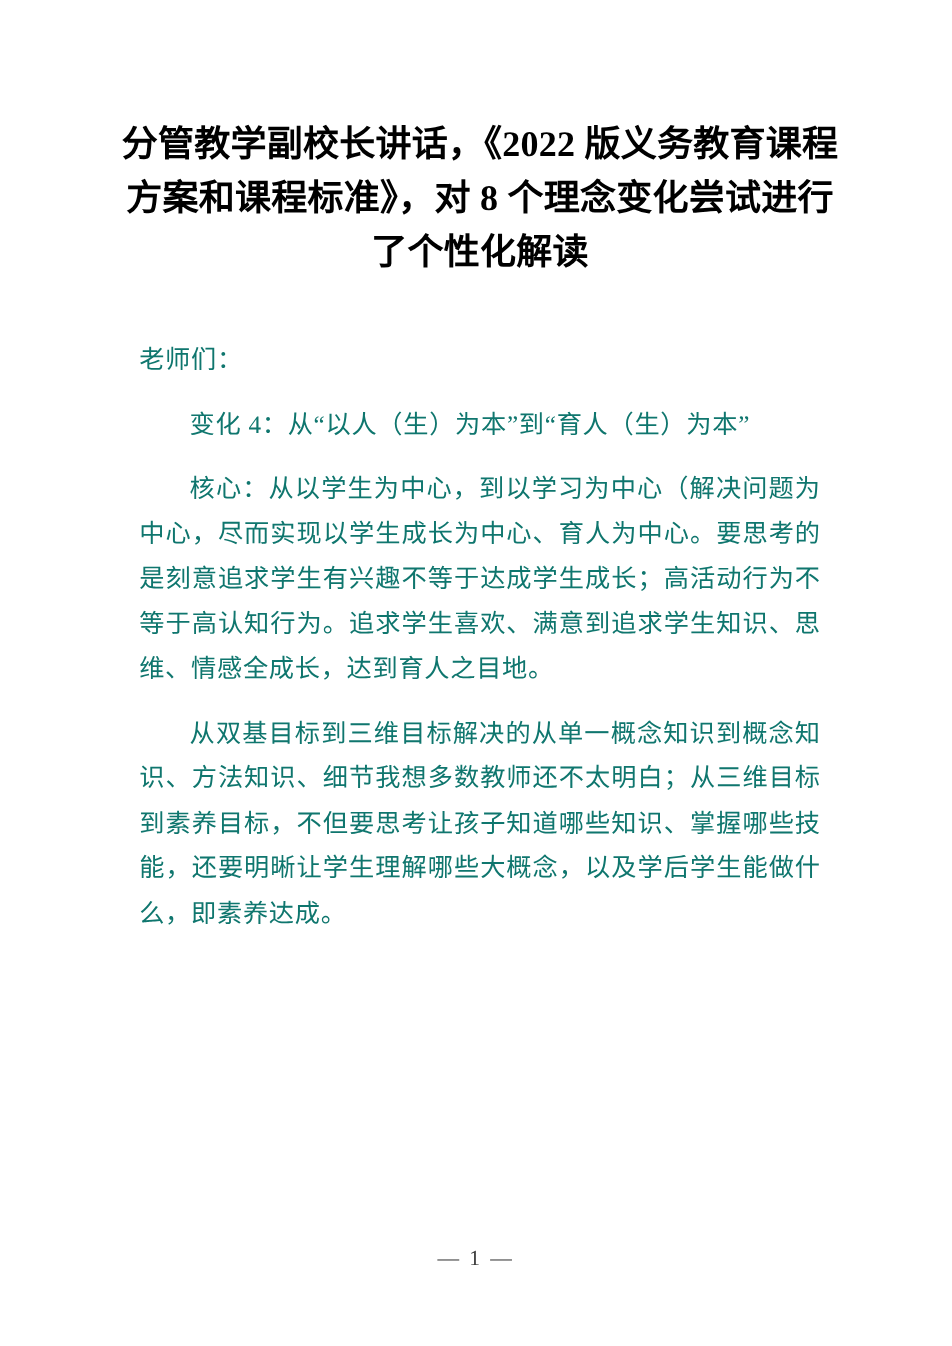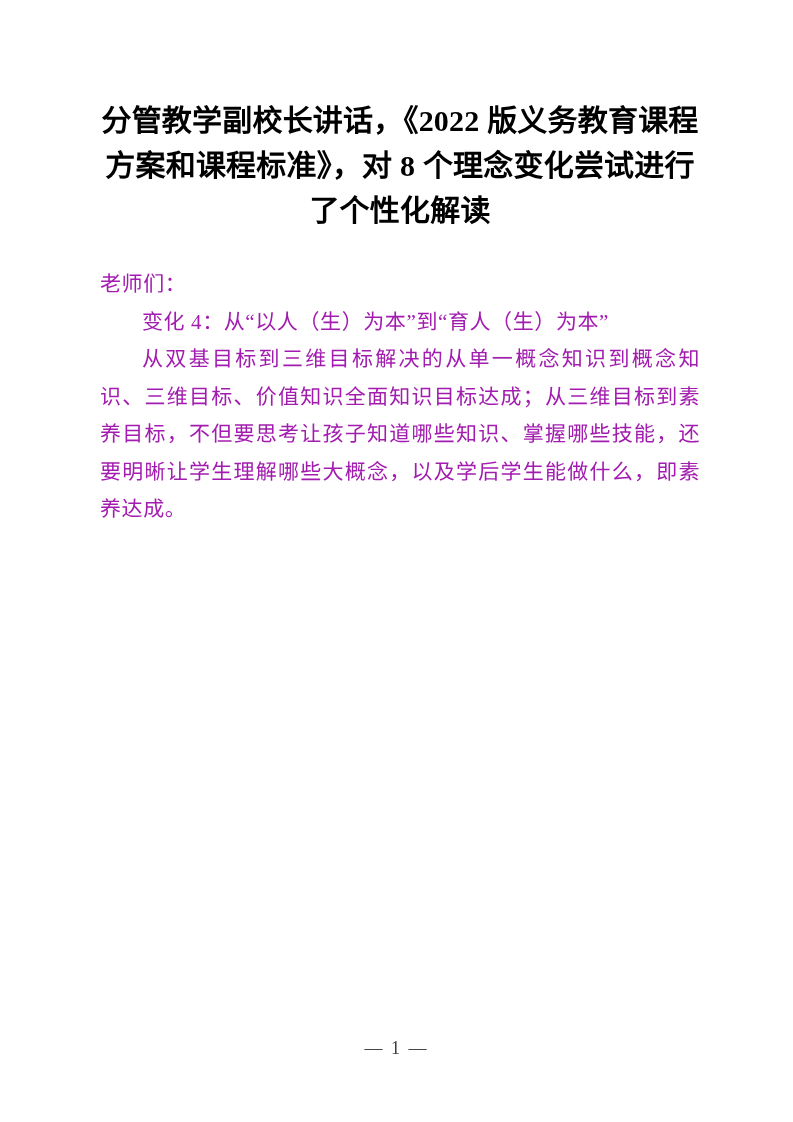--- a/index.html
+++ b/index.html
@@ -48,22 +48,22 @@
     top: 266px;
     width: 600px;
   }
 
   .para {
     font-family: "Liberation Serif", "DejaVu Serif", serif;
     font-size: 21px;
     line-height: 37.5px;
     text-align: justify;
     text-justify: inter-ideograph;
-    color: #a21caf;
-    margin: 0;
+    color: #0f766e;
+    margin: 16px;
     letter-spacing: 0.6px;
   }
 
   .para.salutation {
     text-indent: 0;
   }
 
   .para.indent {
     text-indent: 2em;
   }
@@ -89,21 +89,22 @@
 
   <h1 class="doc-title">分管教学副校长讲话，《2022 版义务教育课程方案和课程标准》，对 8 个理念变化尝试进行了个性化解读</h1>
 
   <div class="body-block">
 
     <p class="para salutation">老师们：</p>
 
 
     <p class="para indent">变化 4：从“以人（生）为本”到“育人（生）为本”</p>
 
+    <p class="para indent">核心：从以学生为中心，到以学习为中心（解决问题为中心，尽而实现以学生成长为中心、育人为中心。要思考的是刻意追求学生有兴趣不等于达成学生成长；高活动行为不等于高认知行为。追求学生喜欢、满意到追求学生知识、思维、情感全成长，达到育人之目地。</p>
 
 
-    <p class="para indent">从双基目标到三维目标解决的从单一概念知识到概念知识、三维目标、价值知识全面知识目标达成；从三维目标到素养目标，不但要思考让孩子知道哪些知识、掌握哪些技能，还要明晰让学生理解哪些大概念，以及学后学生能做什么，即素养达成。</p>
+    <p class="para indent">从双基目标到三维目标解决的从单一概念知识到概念知识、方法知识、细节我想多数教师还不太明白；从三维目标到素养目标，不但要思考让孩子知道哪些知识、掌握哪些技能，还要明晰让学生理解哪些大概念，以及学后学生能做什么，即素养达成。</p>
 
   </div>
 
   <div class="page-footer">— 1 —</div>
 
 </div>
 
 </body></html>

